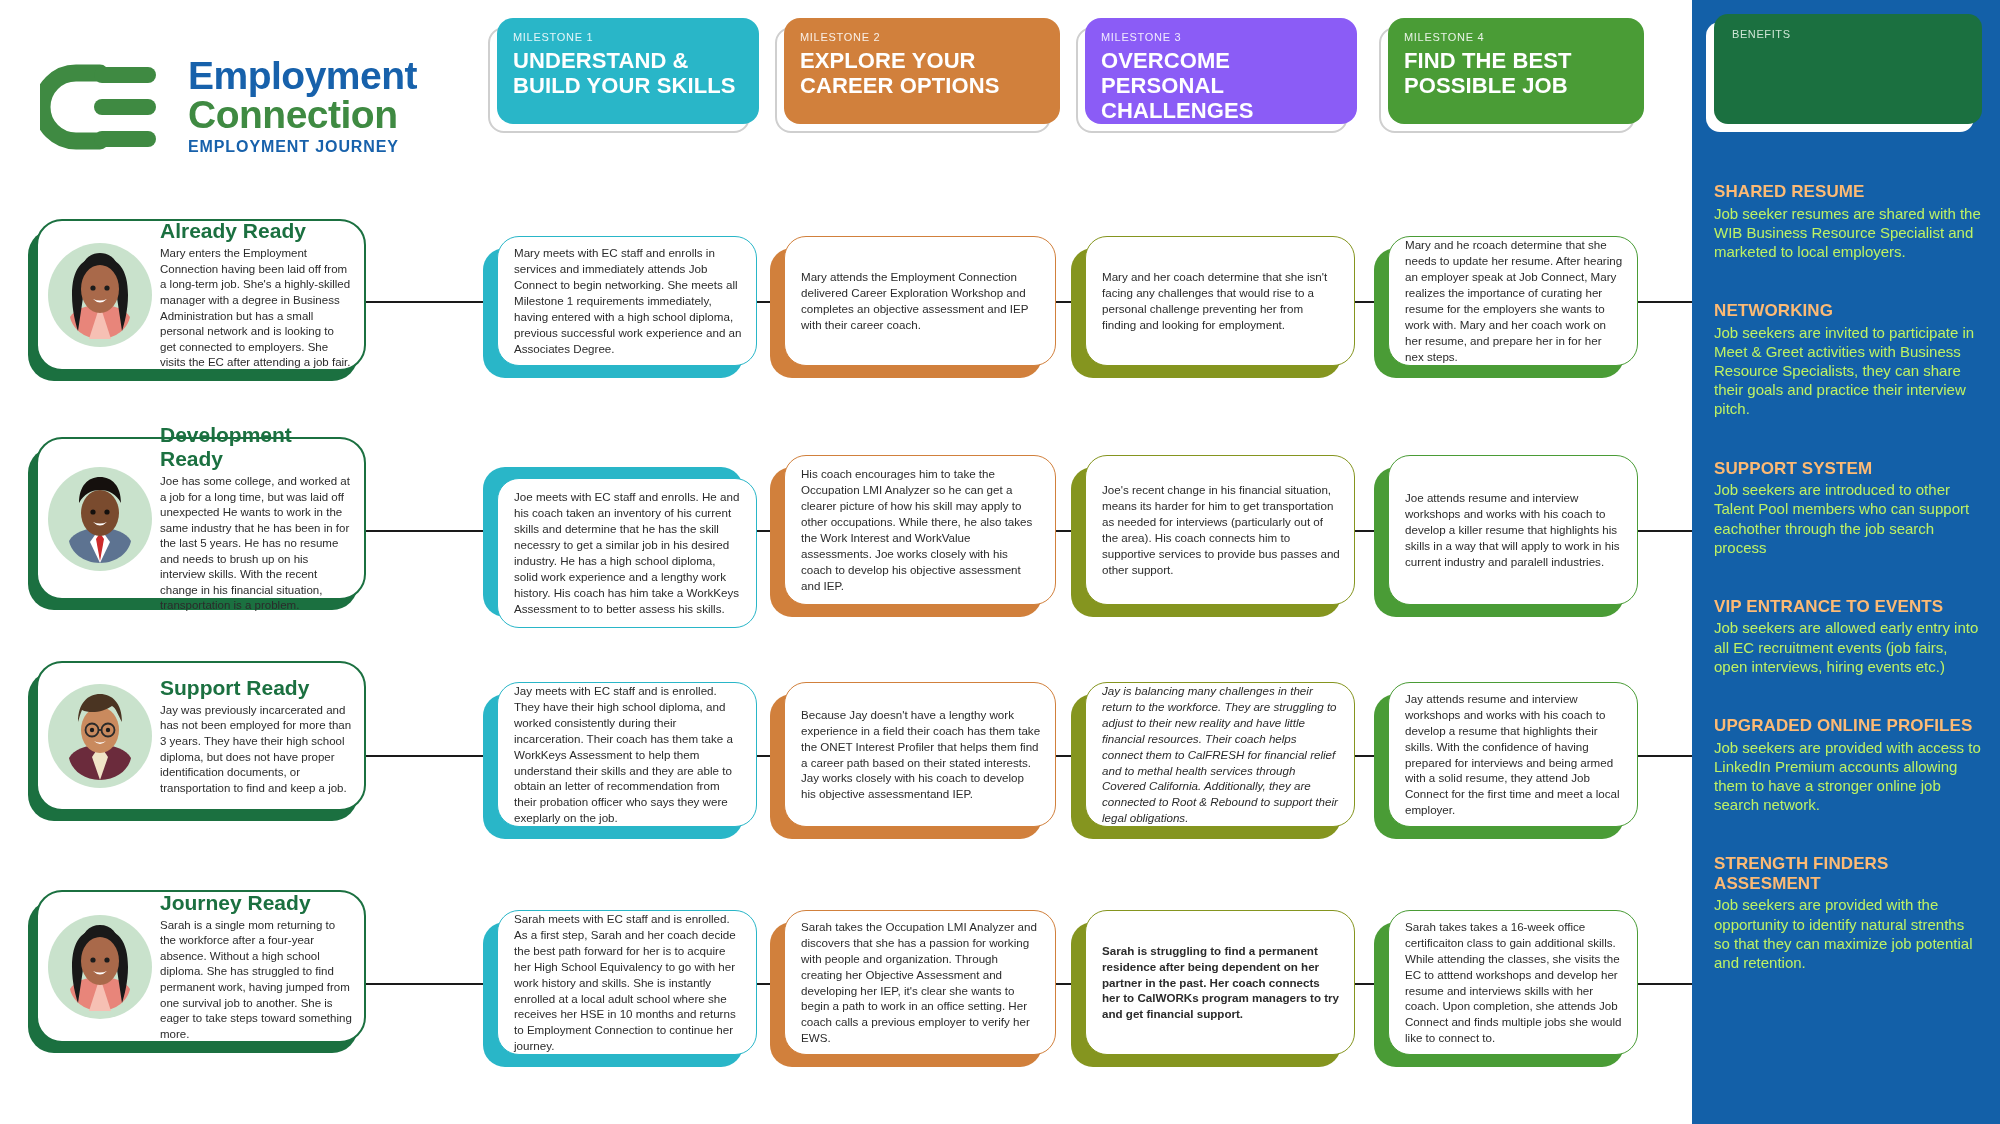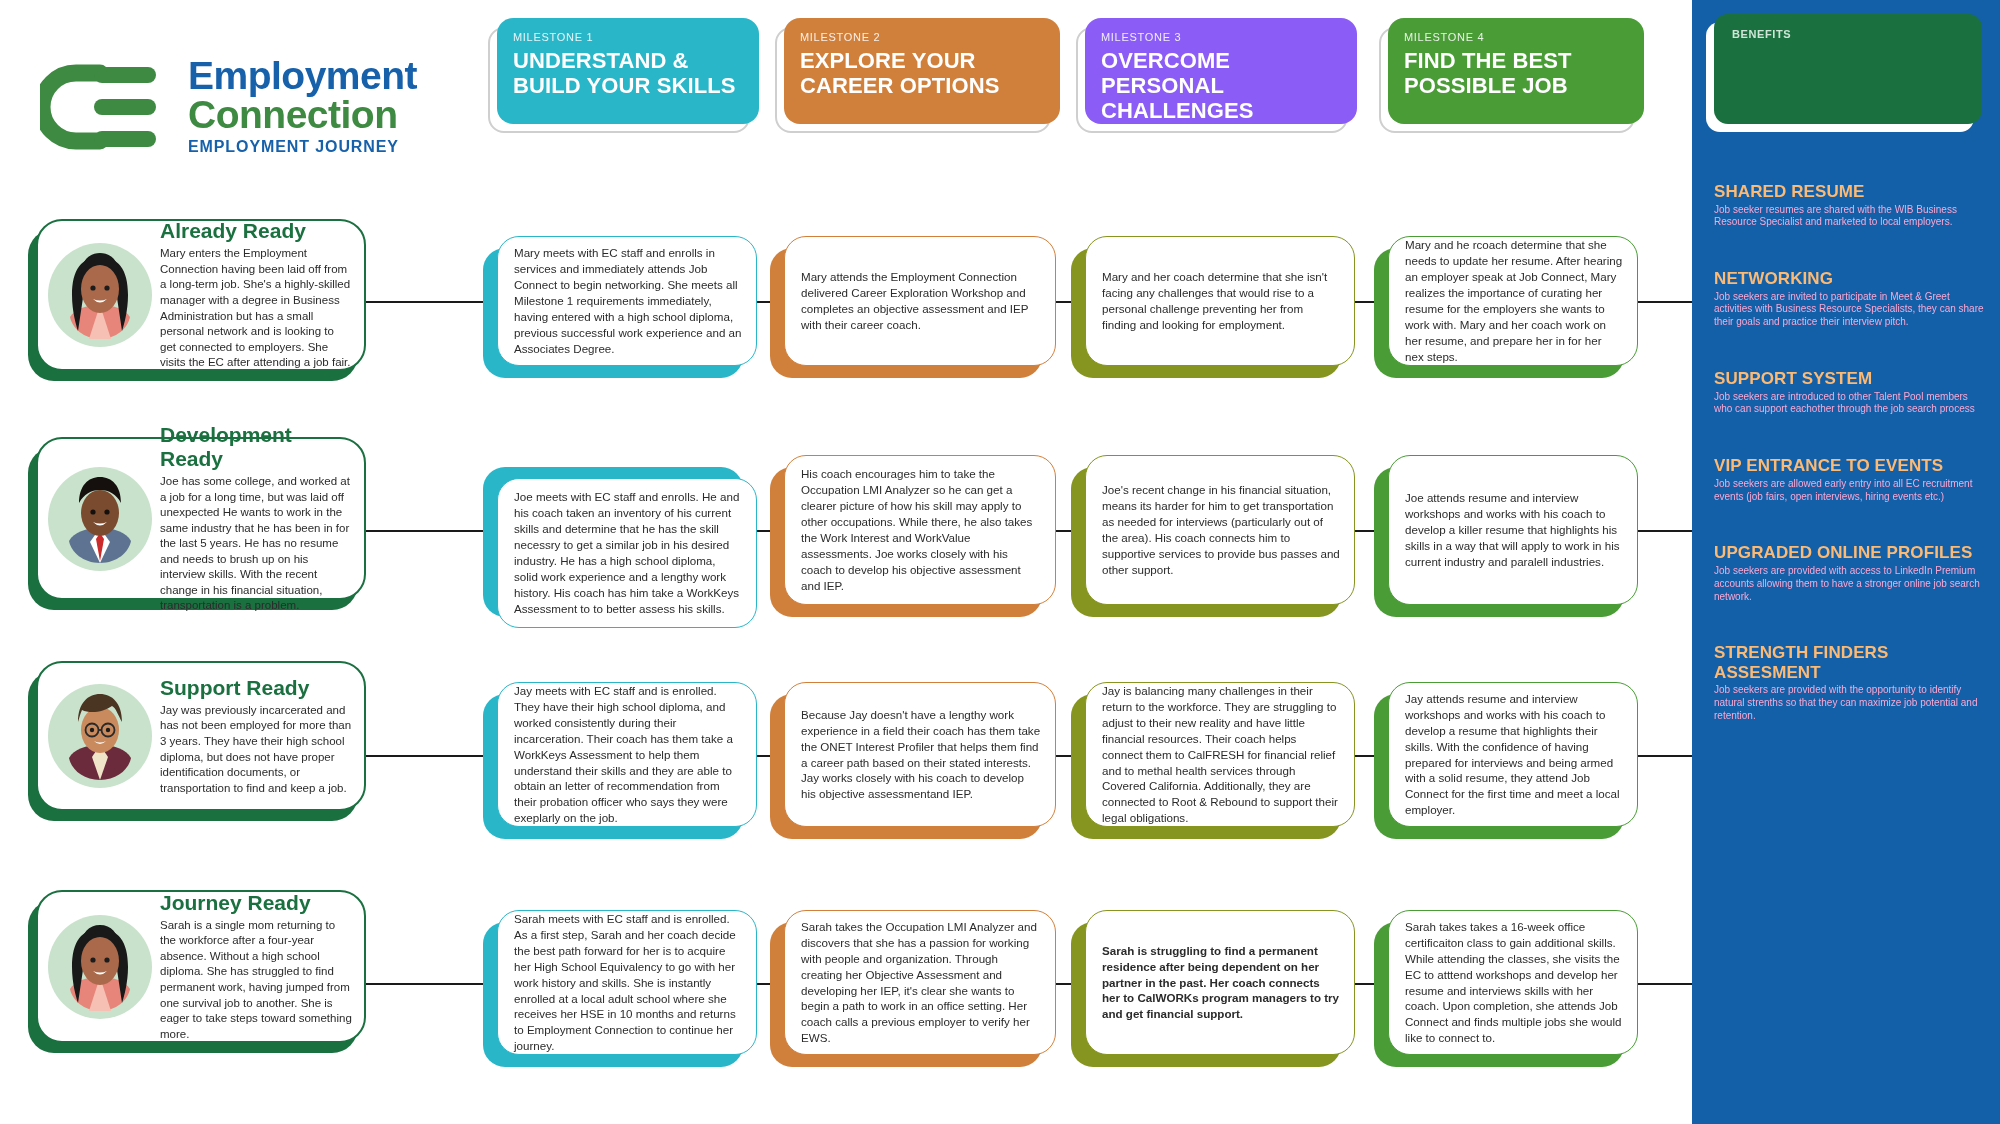--- a/index.html
+++ b/index.html
@@ -25,34 +25,34 @@
     background: #ffffff; border-radius: 14px;
   }
   .benefits-header {
     position: absolute; left: 0; top: 0;
     width: 100%; height: 100%;
     background: #1b7040; border-radius: 14px;
     padding: 14px 18px;
   }
   .benefits-eyebrow {
     color: #cfe6d6; font-size: 11px; letter-spacing: .6px;
-    font-weight: 700; margin-bottom: 6px;
+    font-weight: 400; margin-bottom: 6px;
   }
   .benefits-title {
     color: #ffffff; font-size: 24px; font-weight: bold;
     line-height: 1.12; letter-spacing: .2px;
   }
   .benefit-list { margin-top: 58px; padding: 0 16px 0 22px; }
   .benefit-item { margin-bottom: 40px; }
   .benefit-name {
     color: #fdba74; font-weight: bold; font-size: 17px;
     line-height: 1.15; margin-bottom: 2px; letter-spacing: .1px;
   }
   .benefit-desc {
-    color: #f9a8d4; font-size: 10px; line-height: 1.28;
+    color: #bef264; font-size: 15px; line-height: 1.28;
   }
 
   
   .ms-head-wrap { position: absolute; top: 18px; height: 106px; }
   .ms-head-shadow {
     position: absolute; left: -9px; top: 9px;
     width: 100%; height: 100%;
     background: #ffffff; border: 2px solid #cfcfcf;
     border-radius: 16px;
   }
@@ -301,21 +301,21 @@
       <div class="step-card" style="border-color: rgb(41, 182, 200);">
         <div class="step-text">Jay meets with EC staff and is enrolled. They have their high school diploma, and worked consistently during their incarceration. Their coach has them take a WorkKeys Assessment to help them understand their skills and they are able to obtain an letter of recommendation from their probation officer who says they were exeplarly on the job.</div>
       </div>
     </div>
     <div class="step-wrap" style="left: 784px; top: 682px; width: 272px; height: 145px;">
       <div class="step-shadow" style="background: rgb(209, 128, 60);"></div>
       <div class="step-card" style="border-color: rgb(209, 128, 60);">
         <div class="step-text">Because Jay doesn't have a lengthy work experience in a field their coach has them take the ONET Interest Profiler that helps them find a career path based on their stated interests.  Jay works closely with his coach to develop his objective assessmentand IEP.</div>
       </div>
     </div>
-    <div class="step-wrap" style="left: 1085px; top: 682px; width: 270px; height: 145px;">
+    <div class="step-wrap" style="left: 1085px; top: 682px; width: 270px; height: 145px; font-style: italic;">
       <div class="step-shadow" style="background: rgb(133, 149, 31);"></div>
       <div class="step-card" style="border-color: rgb(133, 149, 31);">
         <div class="step-text">Jay is balancing many challenges in their return to the workforce. They are struggling to adjust to their new reality and have little financial resources. Their coach helps connect them to CalFRESH for financial relief and to methal health services through Covered California. Additionally, they are connected to Root &amp; Rebound to support their legal obligations.</div>
       </div>
     </div>
     <div class="step-wrap" style="left: 1388px; top: 682px; width: 250px; height: 145px;">
       <div class="step-shadow" style="background: rgb(74, 156, 54);"></div>
       <div class="step-card" style="border-color: rgb(74, 156, 54);">
         <div class="step-text">Jay attends resume and interview workshops and works with his coach to develop a resume that highlights their skills. With the confidence of having prepared for interviews and being armed with a solid resume, they attend Job Connect for the first time and meet a local employer.</div>
       </div>

